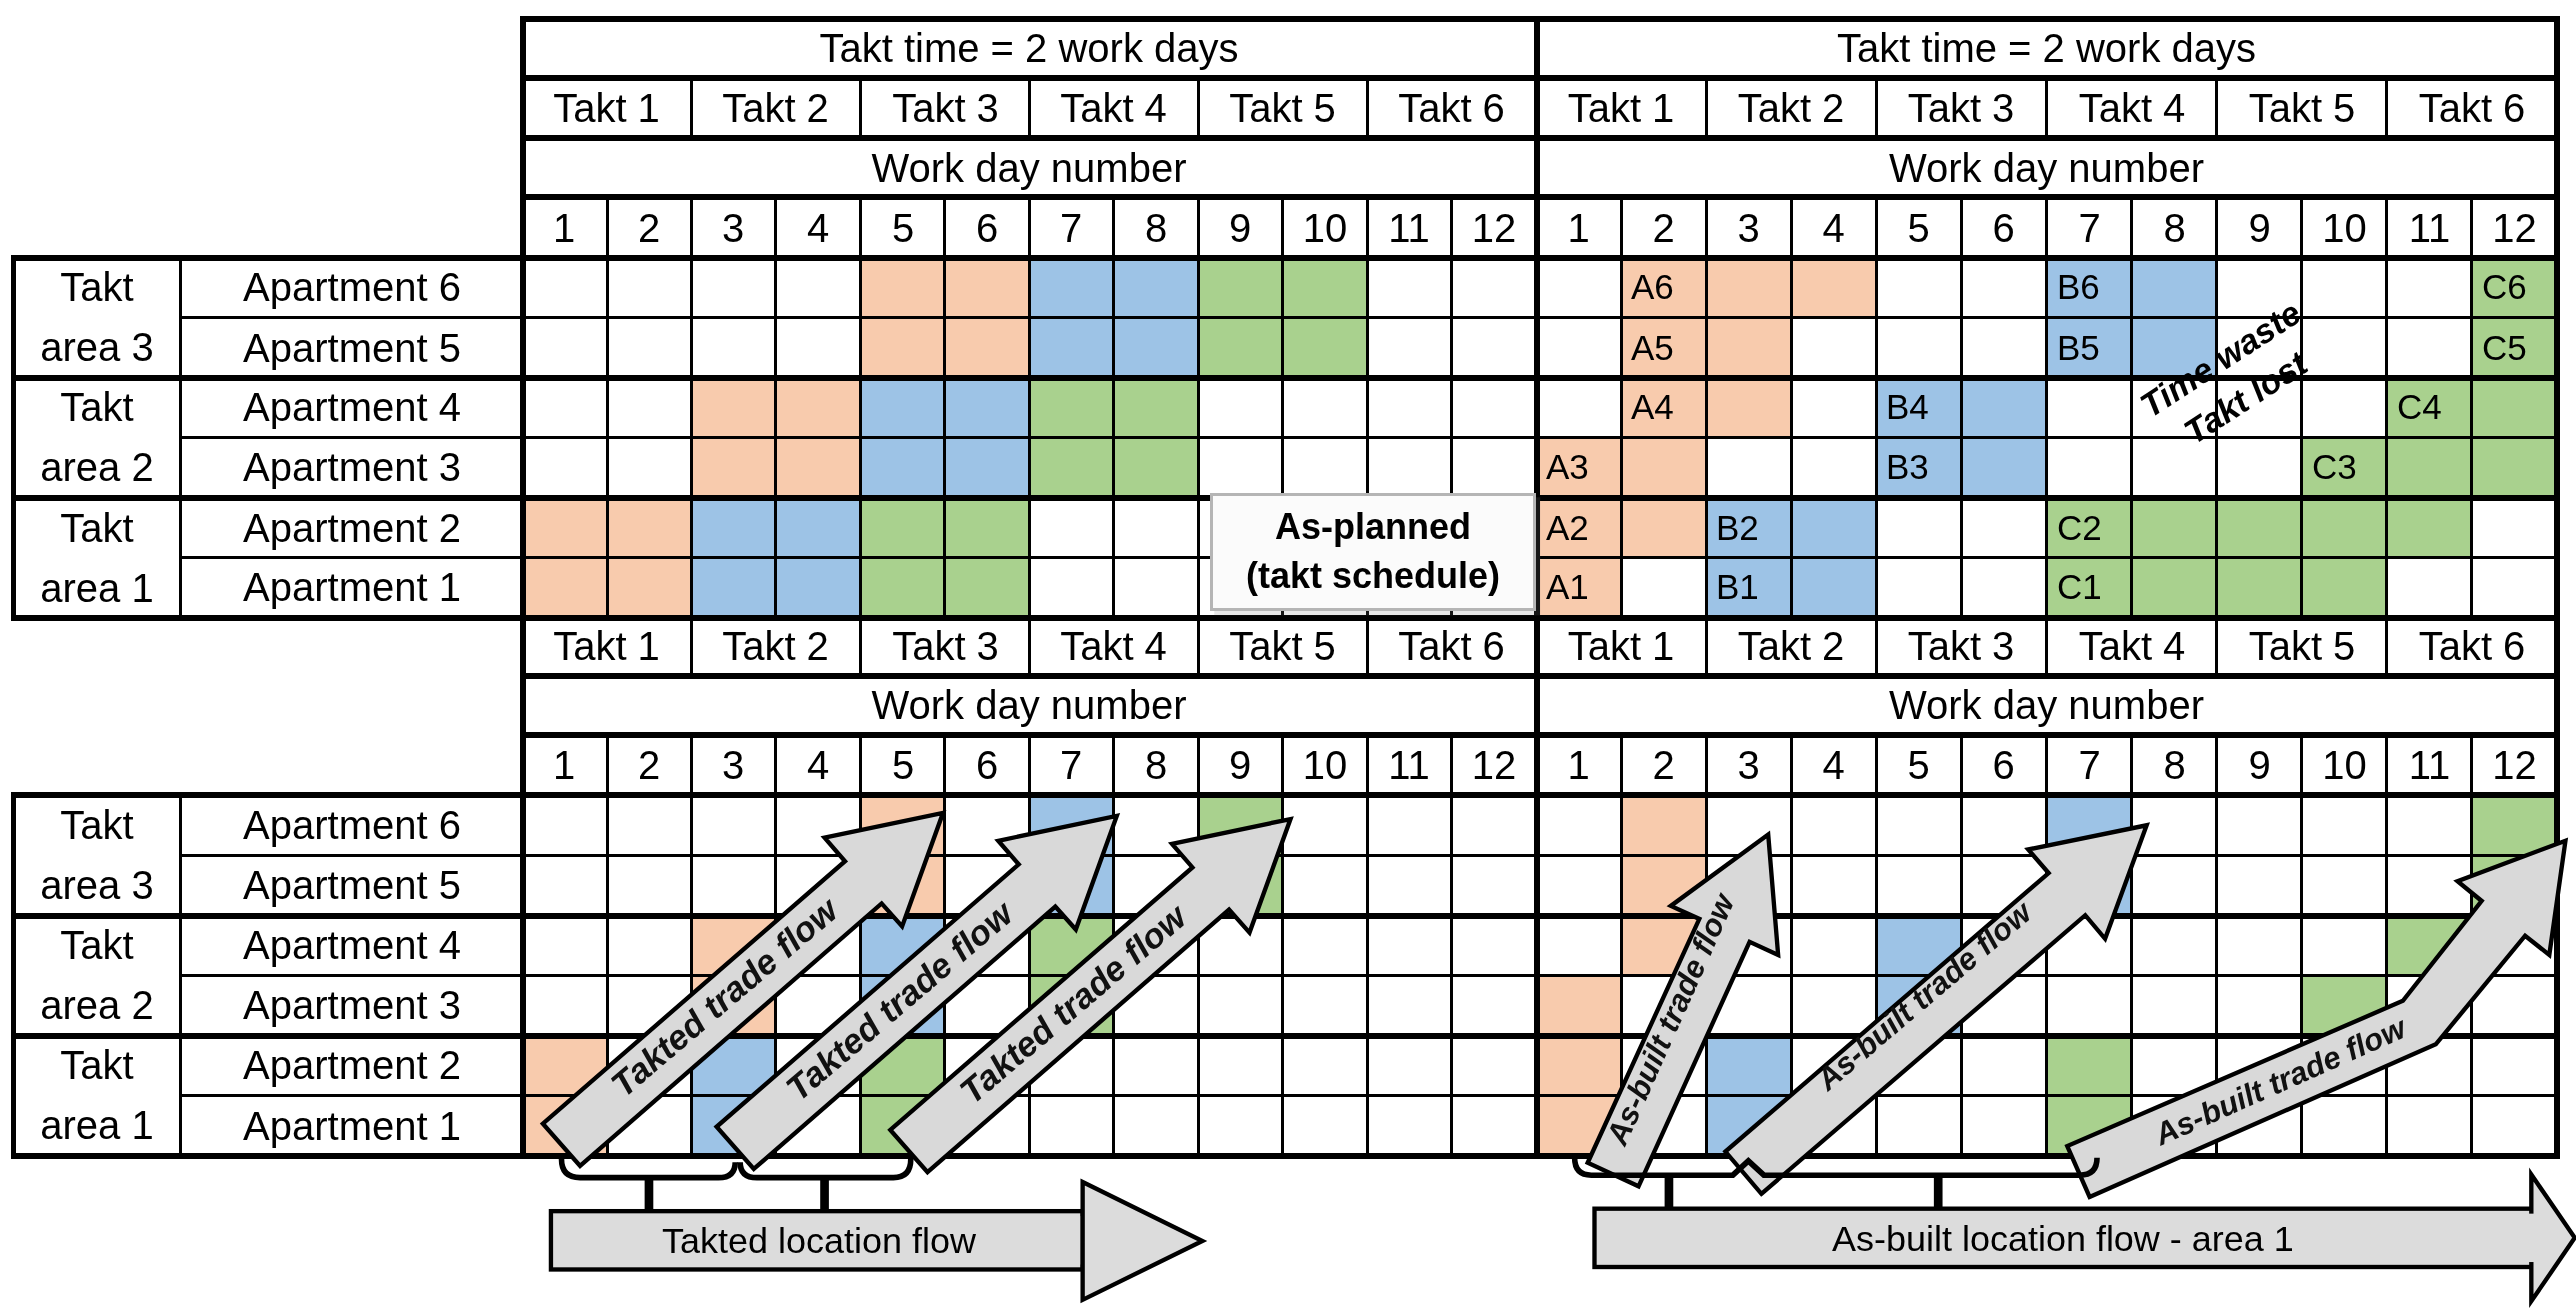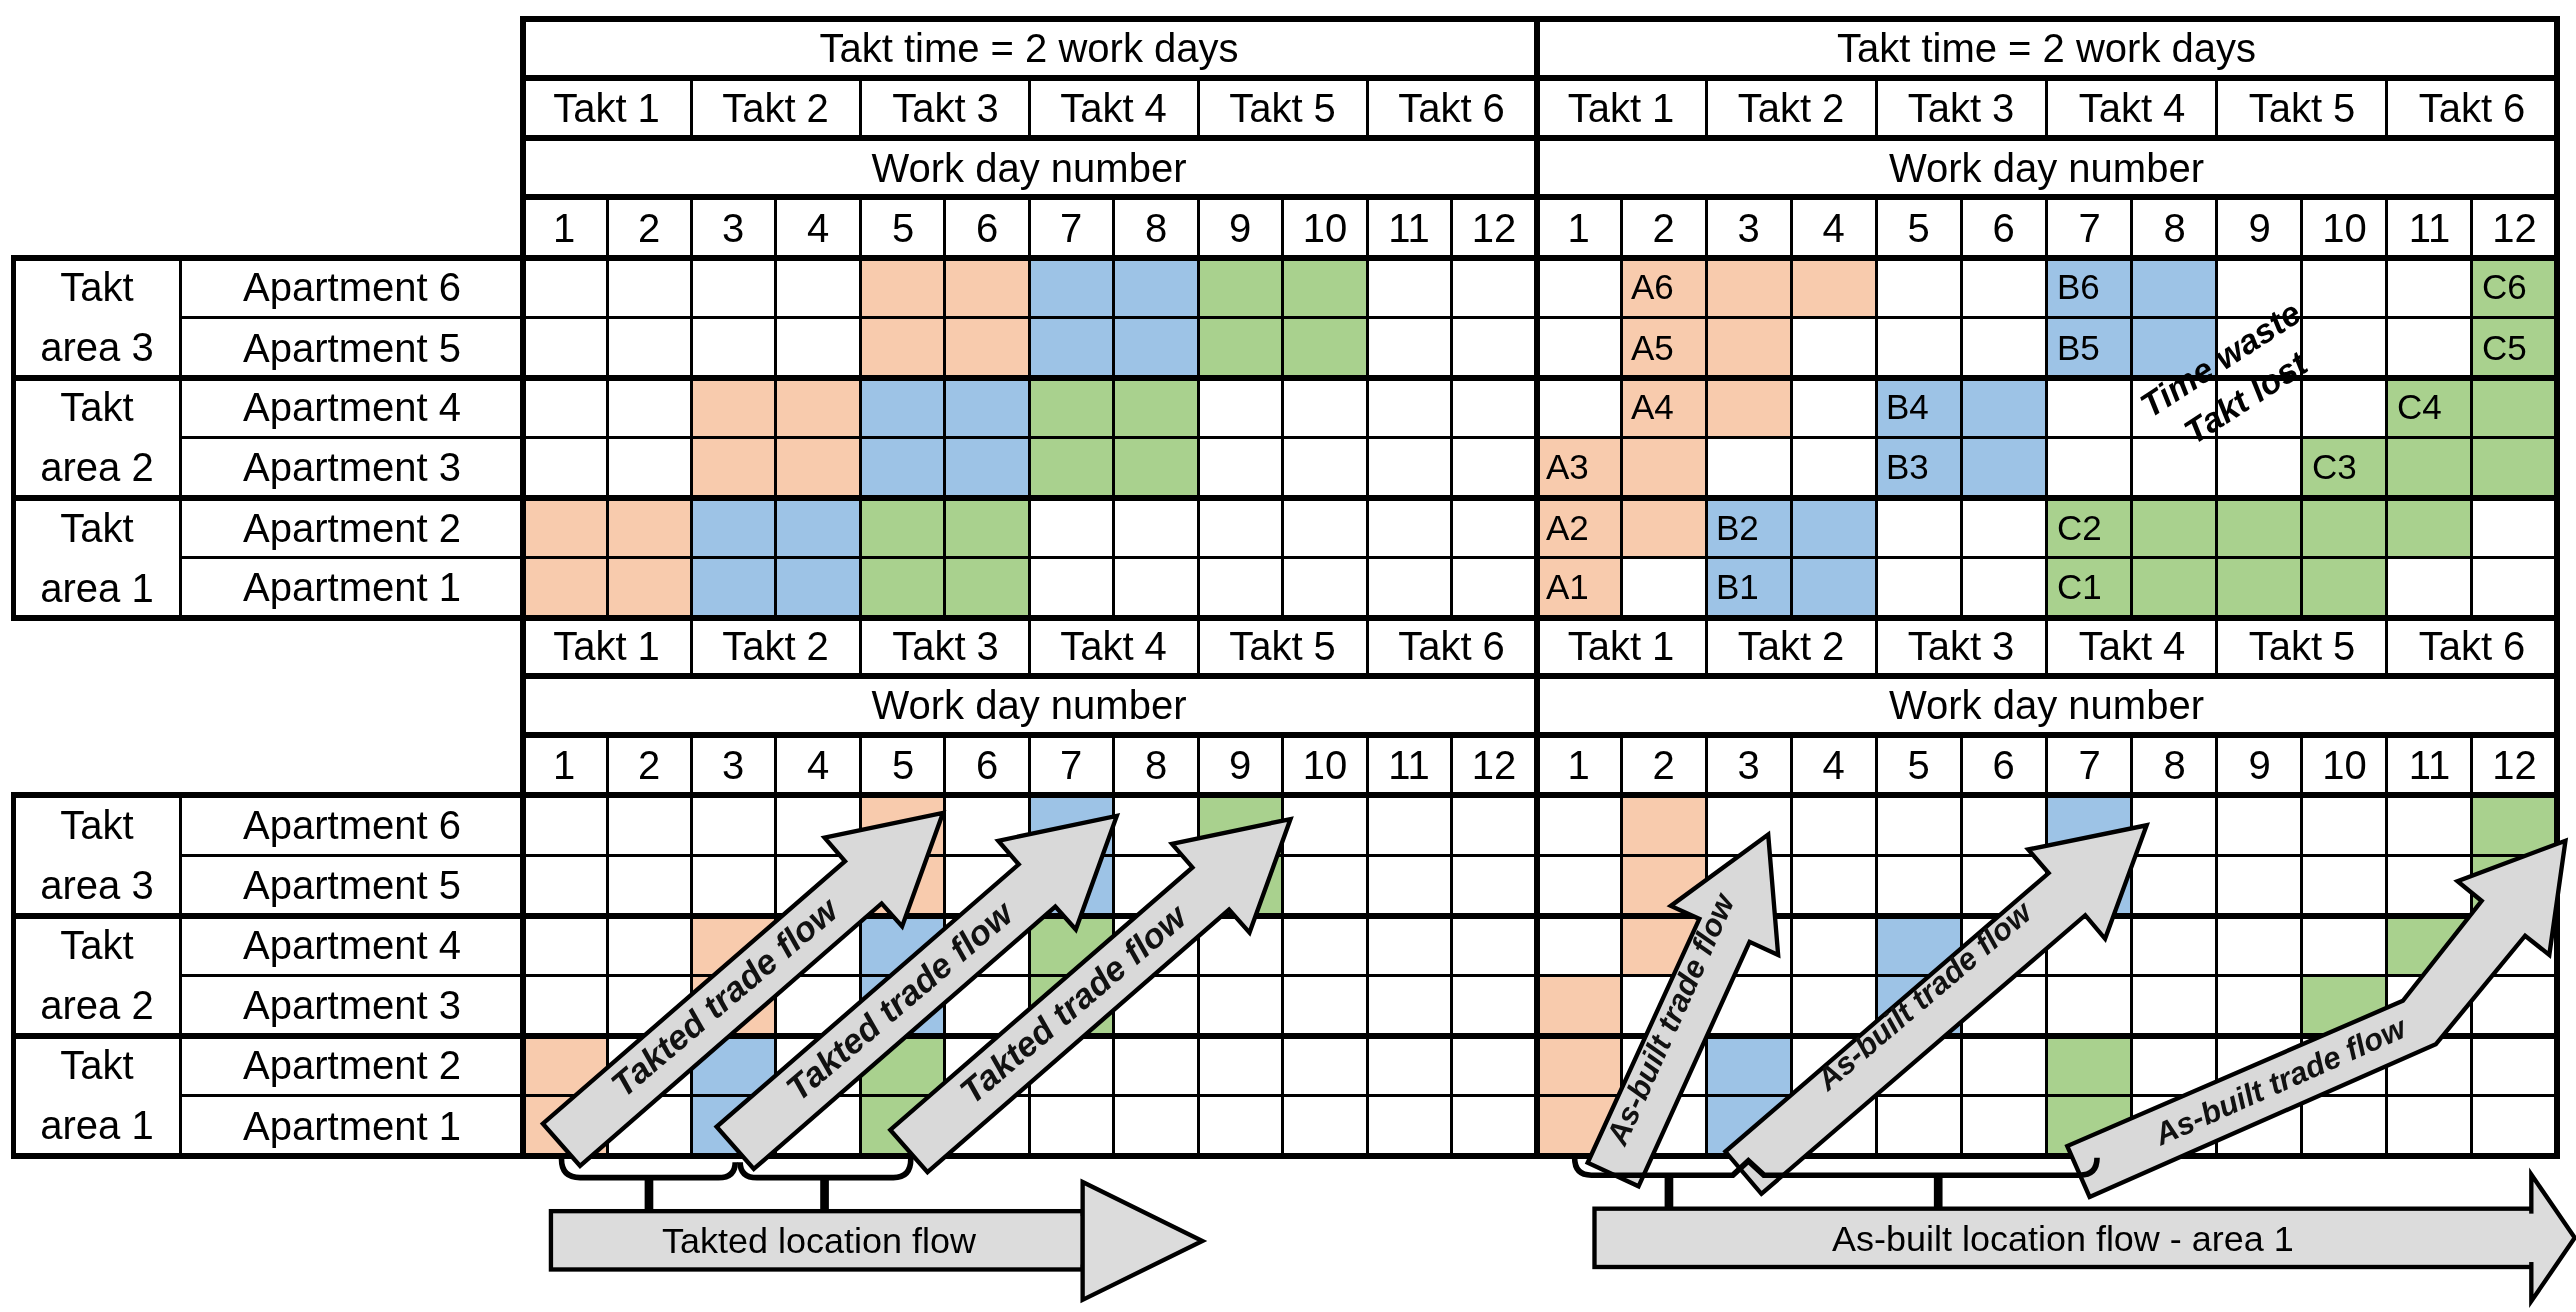--- a/index.html
+++ b/index.html
@@ -424,16 +424,20 @@
       <rect x="2578" y="1956" width="1510" height="78" fill="#DCDCDC"></rect>
       <text class="loctext" text-anchor="middle" x="3325" y="2016">As-built location flow - area 1</text>
     </g>
   </svg>
 
   <div id="time-waste">
     <div>Time waste</div>
     <div>Takt lost</div>
   </div>
 
+  <div class="box" id="as-planned-box">
+    <div>As-planned</div>
+    <div>(takt schedule)</div>
+  </div>
 
 
 </div>
 
 
 </body></html>

